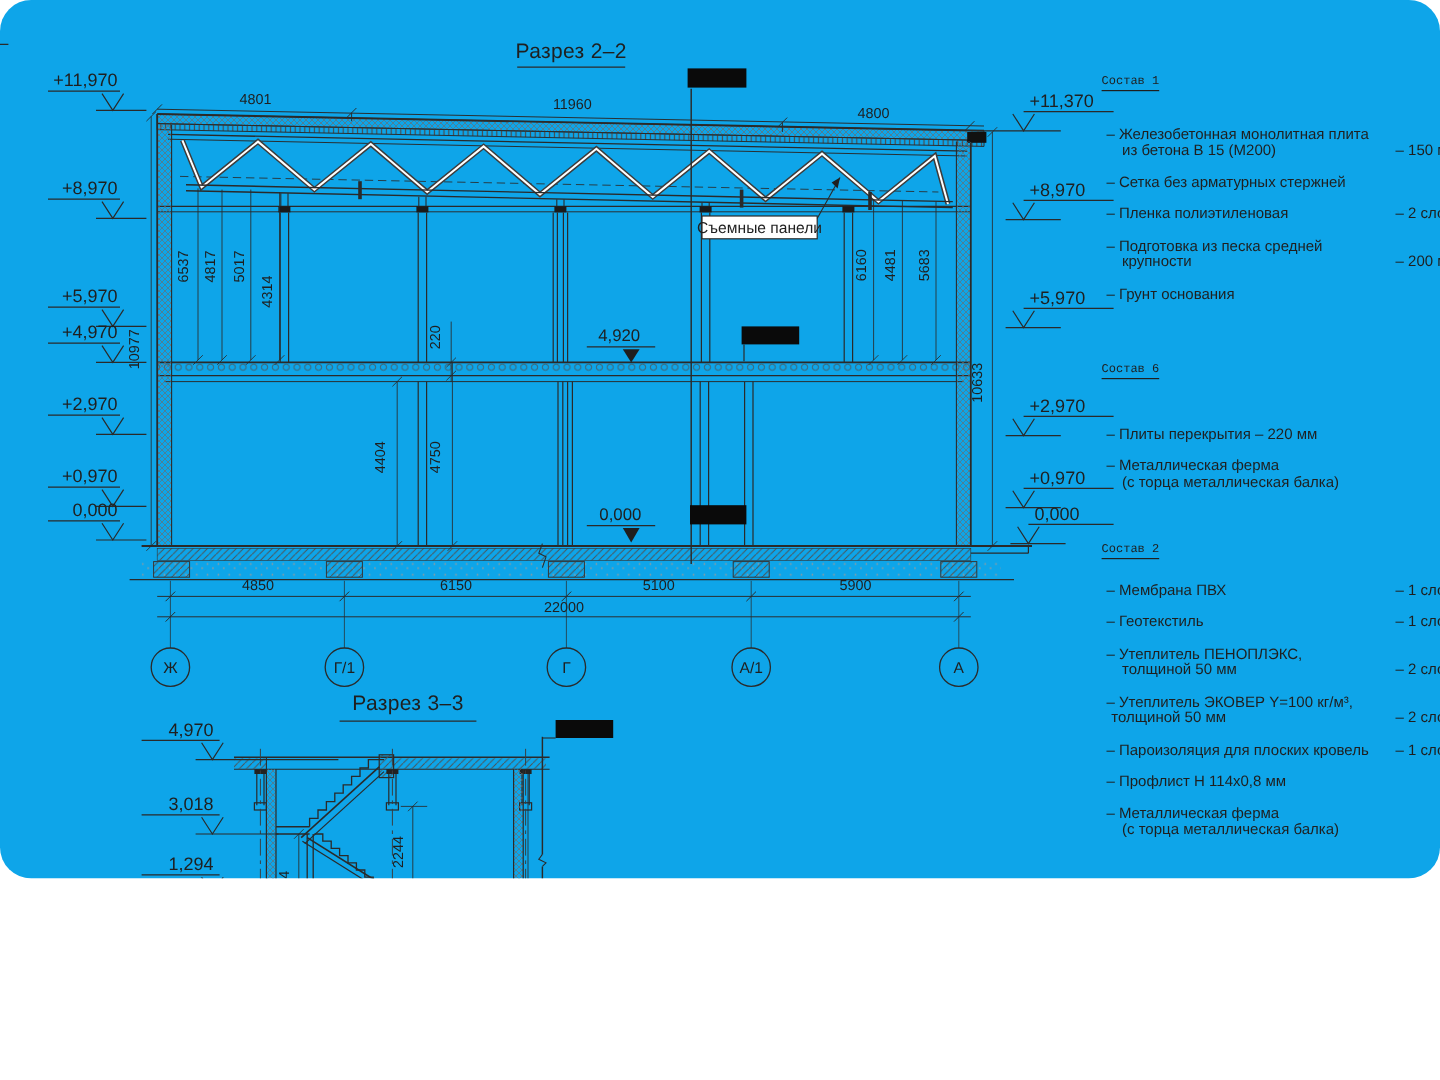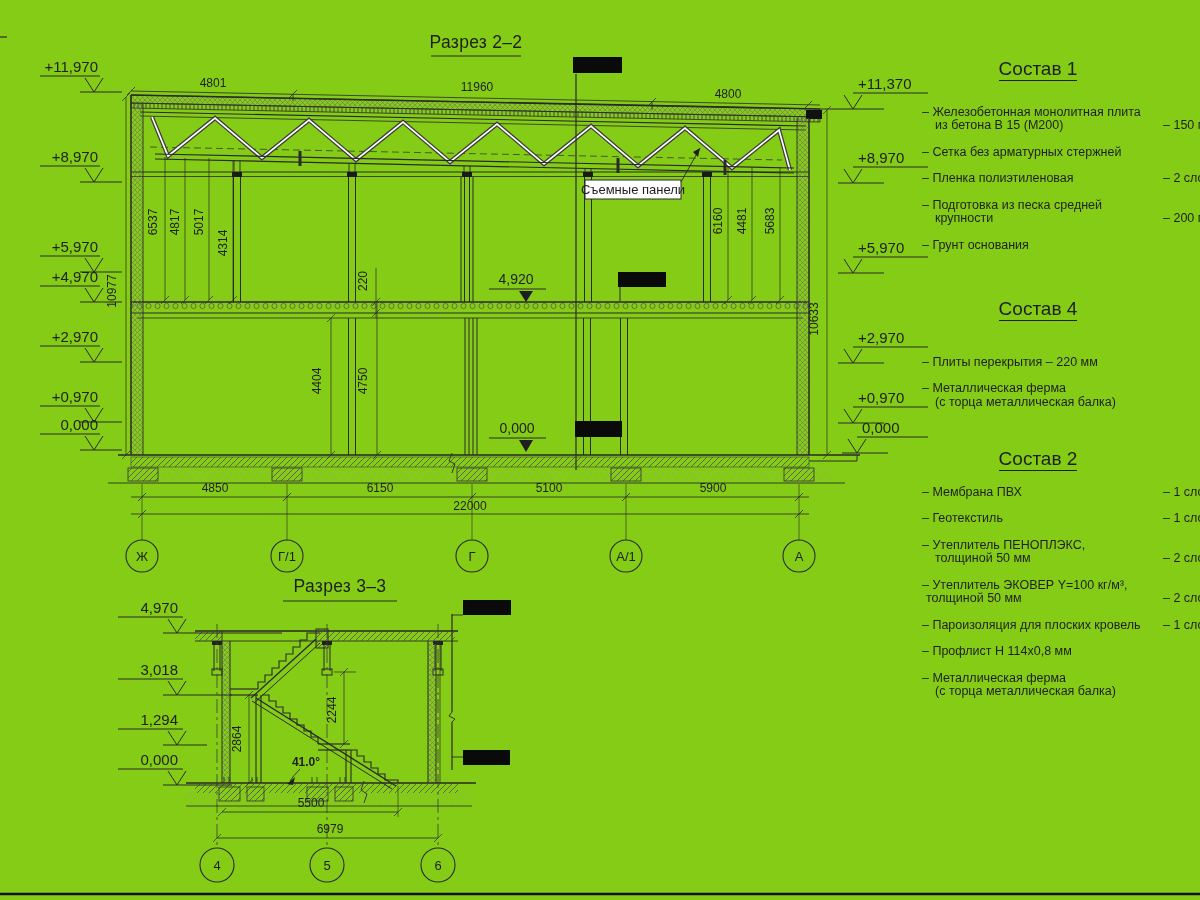--- a/index.html
+++ b/index.html
@@ -1,28 +1,28 @@
 <!DOCTYPE html>
 <html><head>
 <meta charset="utf-8">
 <style>
   html,body{margin:0;padding:0;background:#fff;}
-  #sheet{position:relative;width:1200px;height:900px;background:#84cc16;overflow:hidden;
-         font-family:"Liberation Sans", sans-serif;color:#1f1f1f;}
+  #sheet{position:relative;width:1200px;height:732px;background:#0ea5e9;overflow:hidden;
+         font-family:"Liberation Sans", sans-serif;color:#1f1f1f;border-radius:26px;}
   svg text{font-family:"Liberation Sans", sans-serif;fill:#1f1f1f;}
   .dimtxt{font-size:12px;}
   .lvltxt{font-size:15px;}
   .axtxt{font-size:13px;}
   .titletxt{font-size:17.5px;letter-spacing:.3px;}
   .lbltxt{font-size:13px;}
   .marktxt{font-size:14px;}
   
   #specs{position:absolute;left:918px;top:60px;width:300px;font-size:12.5px;line-height:13.5px;}
   .comp{position:absolute;left:0;width:300px;}
-  .comp-h{width:240px;text-align:center;font-size:19px;margin-bottom:0;}
+  .comp-h{width:240px;text-align:left;font-size:10px;margin-bottom:0;font-family:Liberation Mono, monospace;}
   .comp-h span{border-bottom:1px solid #1f1f1f;padding-bottom:1px;}
   .item{position:relative;margin-bottom:13px;padding-left:4px;}
   .l2{padding-left:13px;}
   .l2.noind{padding-left:4px;}
   .val{position:absolute;left:245px;bottom:0;white-space:nowrap;}
   .mt30{margin-top:30px}.mt40{margin-top:40px}.mt20{margin-top:20px}
 </style>
 </head>
 <body>
 
@@ -545,21 +545,21 @@
       <div>– Подготовка из песка средней</div>
       <div class="l2">крупности</div>
       <span class="val">– 200 мм</span>
     </div>
     <div class="item">
       <div>– Грунт основания</div>
     </div>
   </div>
 
   <div class="comp" style="top:242px">
-    <div class="comp-h"><span>Состав 4</span></div>
+    <div class="comp-h"><span>Состав 6</span></div>
     <div class="item mt40">
       <div>– Плиты перекрытия – 220 мм</div>
     </div>
     <div class="item">
       <div>– Металлическая ферма</div>
       <div class="l2">(с торца металлическая балка)</div>
     </div>
   </div>
 
   <div class="comp" style="top:392px">

